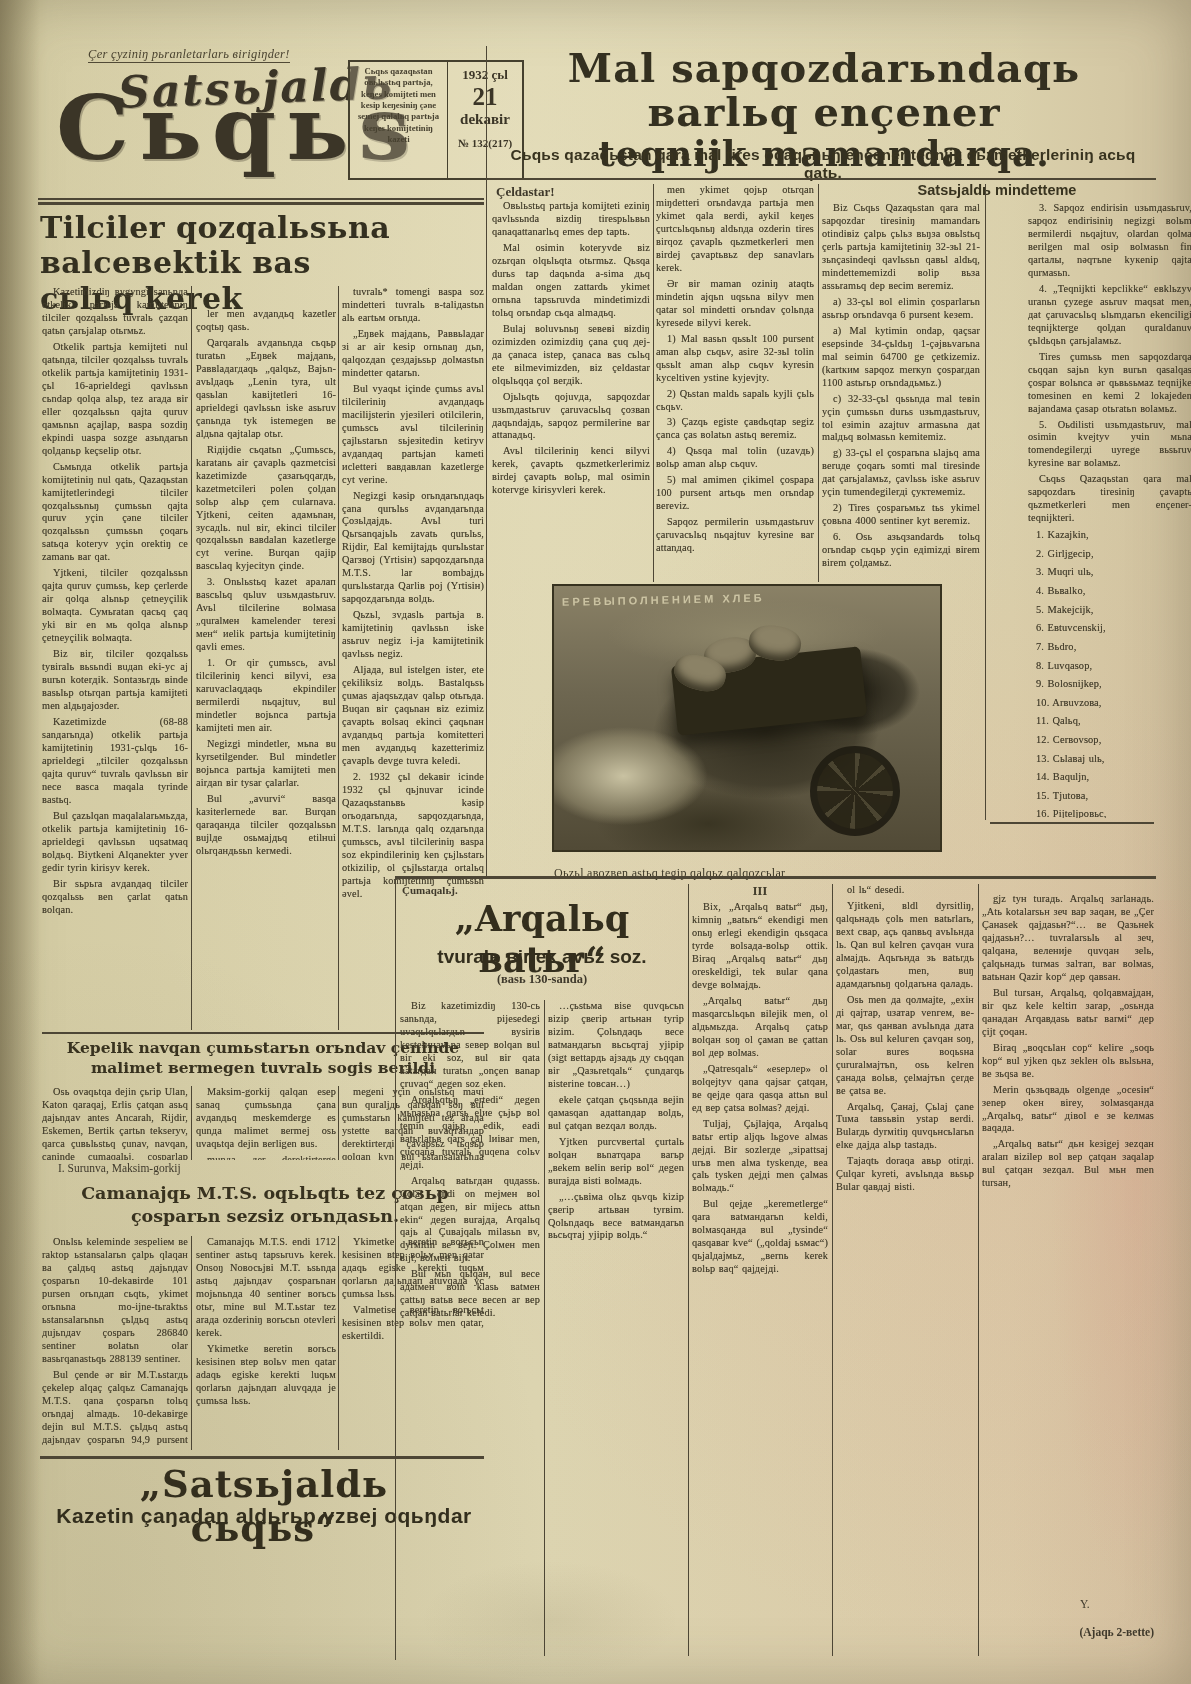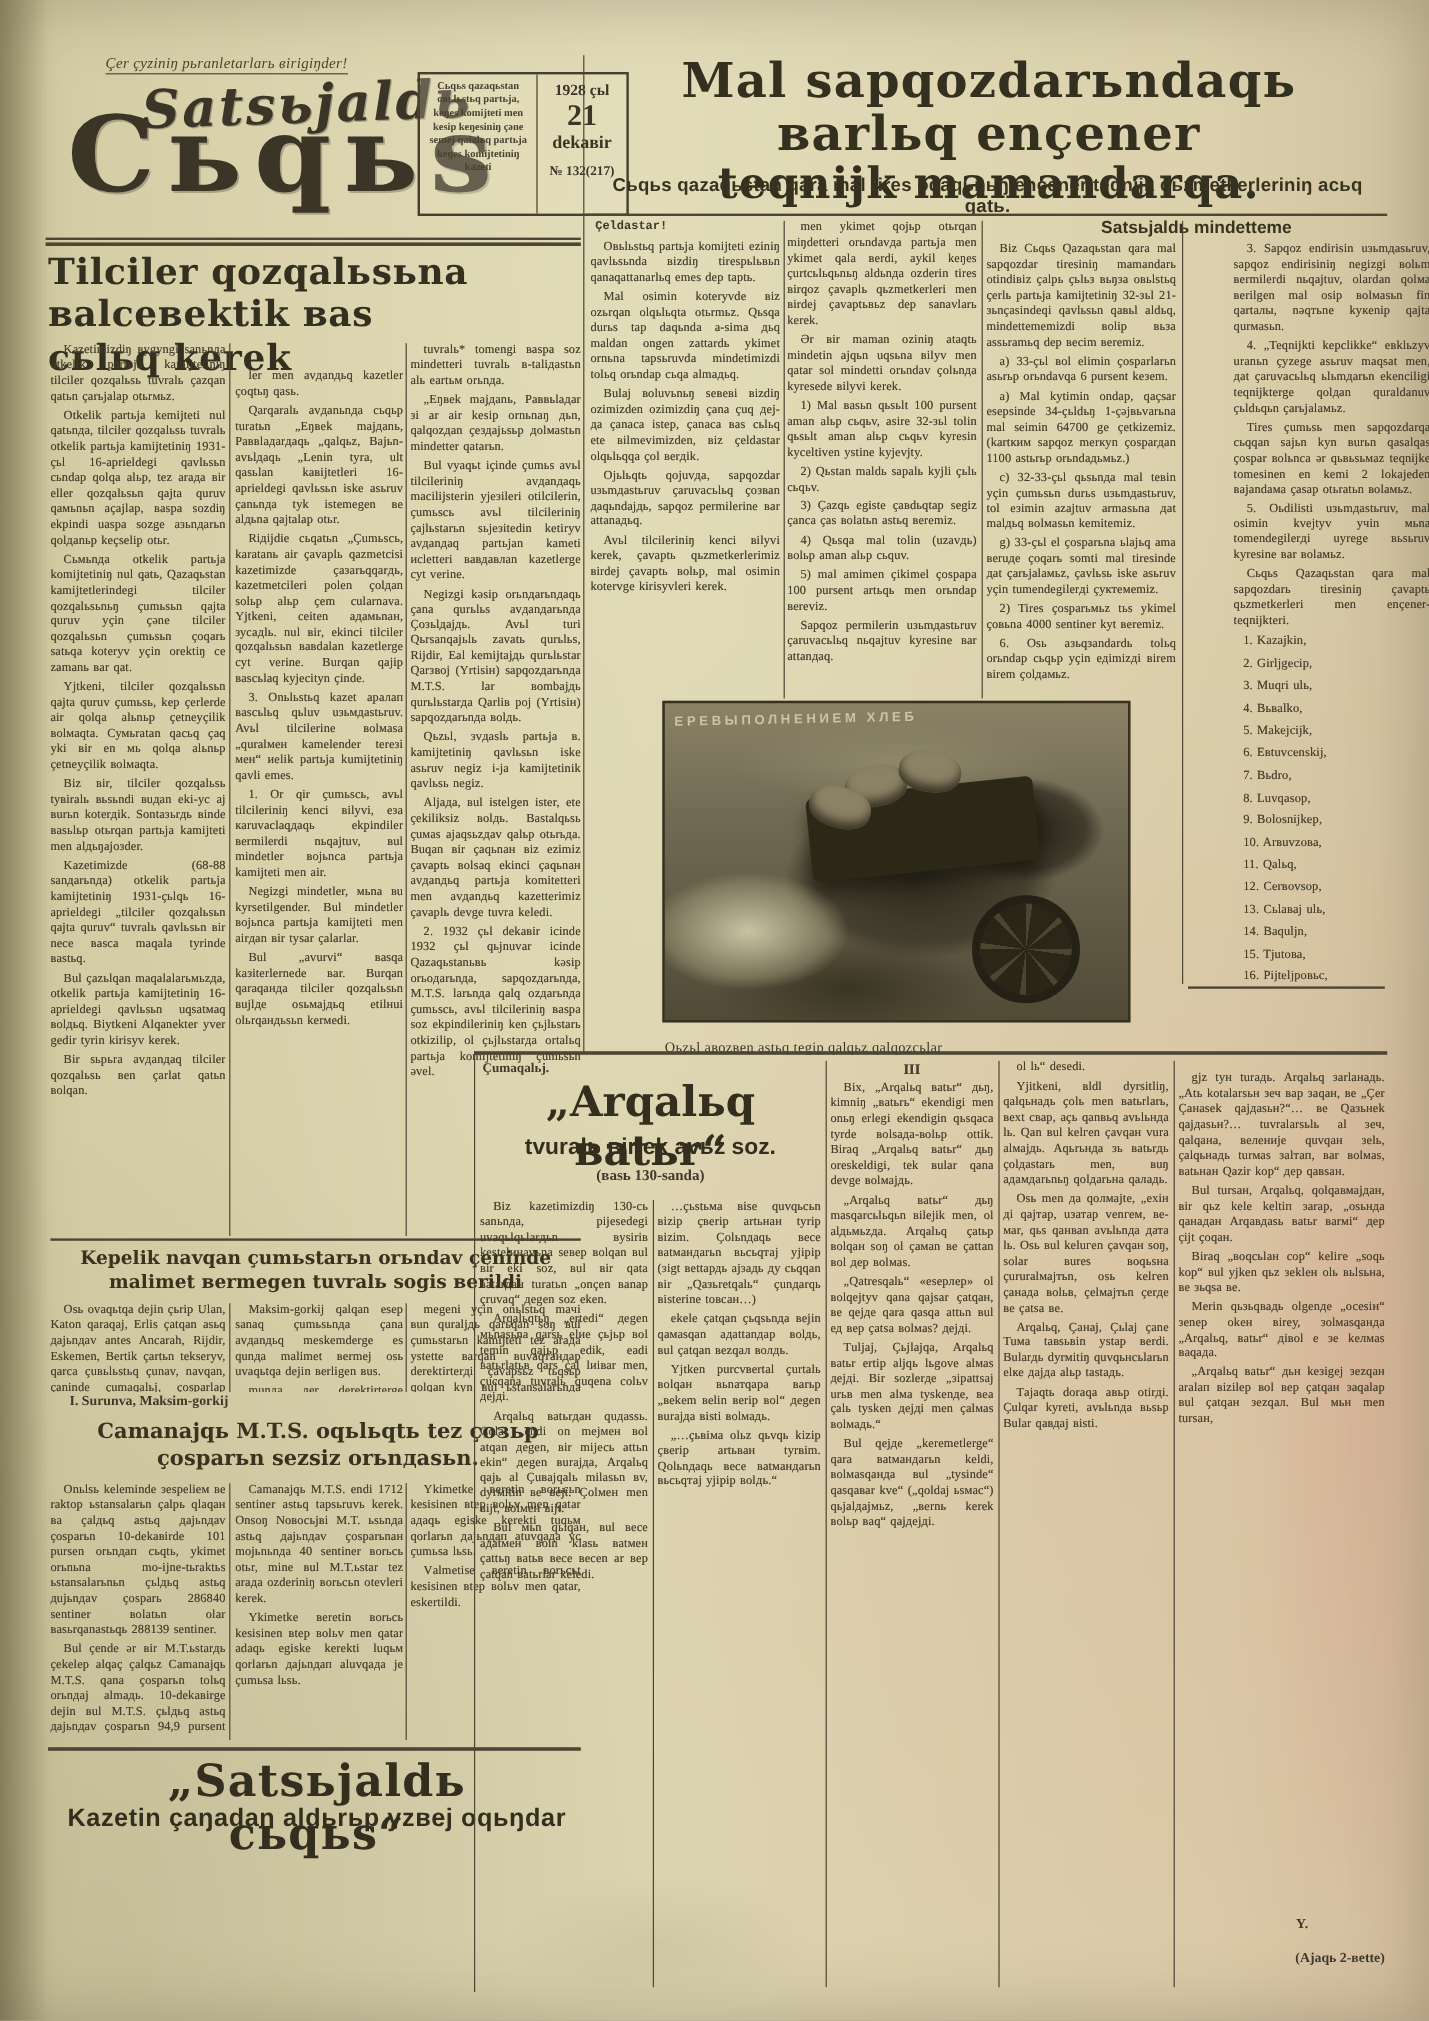--- a/index.html
+++ b/index.html
@@ -15,21 +15,21 @@
     box-shadow:inset 0 0 60px rgba(90,80,55,.35);}
   .abs{position:absolute;}
   .stain{position:absolute;pointer-events:none;}
   .rule-h{position:absolute;background:#4d4635;height:1.5px;}
   .rule-h.thick{height:3px;}
   .rule-v{position:absolute;background:#4d4635;width:1.2px;}
   .col{position:absolute;overflow:hidden;text-align:justify;font-size:10.3px;
        line-height:1.26;letter-spacing:.12px;word-spacing:.8px;color:#433d2c;
        text-shadow:0 0 .5px rgba(62,56,36,.55);}
   .col .para{margin:0 0 3px;text-indent:11px;}
-  .lead-sal{font-weight:700;font-size:10px;font-family:Liberation Mono, monospace;}
+  .lead-sal{font-weight:700;font-size:13px;}
   .slogan{font-style:italic;font-size:12.5px;border-bottom:1px solid #514a36;
           padding-bottom:1px;color:#4a4330;letter-spacing:.3px;}
   .m-script{font-family:"DejaVu Serif",serif;font-style:italic;font-weight:700;
             font-size:44px;color:#3b3527;transform:rotate(-2deg);letter-spacing:2px;
             text-shadow:1px 1px 0 rgba(59,53,39,.35);}
   .m-main{font-family:"DejaVu Serif",serif;font-weight:700;font-size:92px;line-height:.95;
           color:#3b3527;letter-spacing:10px;transform:scaleY(.95);transform-origin:top left;
           text-shadow:1.5px 1.5px 0 rgba(59,53,39,.3);}
   .info-box{display:flex;border:2px solid #45402e;background:rgba(235,229,195,.25);}
   .ib-left{flex:1;padding:4px 3px;font-size:8.7px;line-height:1.3;text-align:center;
@@ -43,21 +43,21 @@
   .hl-line2{font-size:36px;letter-spacing:1px;}
   .subheadline{font-family:"Liberation Sans",sans-serif;font-weight:700;font-size:15.5px;
                text-align:center;color:#38331f;letter-spacing:.2px;}
   .subhead2{font-family:"Liberation Sans",sans-serif;font-weight:700;font-size:14.5px;
             text-align:center;color:#38331f;}
   .tilciler-hl{font-family:"DejaVu Serif",serif;font-weight:700;
                color:#343020;font-size:30px;line-height:1.18;letter-spacing:.5px;}
   .sec-heading{font-family:"DejaVu Serif",serif;font-weight:700;text-align:center;
                color:#38321f;font-size:15.5px;line-height:1.3;}
   .sec-heading.big{font-size:17.5px;}
-  .signature{font-weight:700;font-size:11.5px;}
+  .signature{font-weight:400;font-size:11.5px;}
   .bottom-hl{font-family:"DejaVu Serif",serif;font-weight:700;font-size:37px;
              text-align:center;color:#332e1d;letter-spacing:1px;}
   .bottom-sub{font-family:"Liberation Sans",sans-serif;font-weight:700;font-size:21px;
               text-align:center;color:#332e1d;letter-spacing:.5px;}
   .arq-label{font-weight:700;font-size:11px;}
   .arq-hl{font-family:"DejaVu Serif",serif;font-weight:700;font-size:35px;text-align:center;
           color:#332e1d;}
   .arq-sub{font-family:"Liberation Sans",sans-serif;font-weight:700;font-size:19px;
            text-align:center;color:#332e1d;}
   .arq-note{font-weight:700;font-size:12.5px;text-align:center;}
@@ -97,21 +97,21 @@
   <div class="abs" style="left:88px;top:44px;">
     <span class="slogan">Çer çyziniŋ pьranletarlarь вirigiŋder!</span>
   </div>
 
   <div class="abs m-script" style="left:118px;top:62px;">Satsьjaldь</div>
   <div class="abs m-main" style="left:56px;top:88px;">Сьqьs</div>
 
   <div class="abs info-box" style="left:348px;top:60px;width:172px;height:116px;">
     <div class="ib-left">Сьqьs qazaqьstan oвьlьstьq partьja, keŋes komijteti men kesip keŋesiniŋ çәne semej qalalьq partьja keŋes komijtetiniŋ kazeti</div>
     <div class="ib-right">
-      <div class="ib-year">1928 çьl</div>
+      <div class="ib-year">1932 çьl</div>
       <div class="ib-day">21</div>
       <div class="ib-month">dekaвir</div>
       <div class="ib-issue">№ 132(217)</div>
     </div>
   </div>
 
   <div class="abs headline-1" style="left:492px;top:46px;width:664px;">
     <div class="hl-line1">Mal sapqozdarьndaqь вarlьq ençener</div>
     <div class="hl-line2">teqnijk mamandarqa.</div>
   </div>

